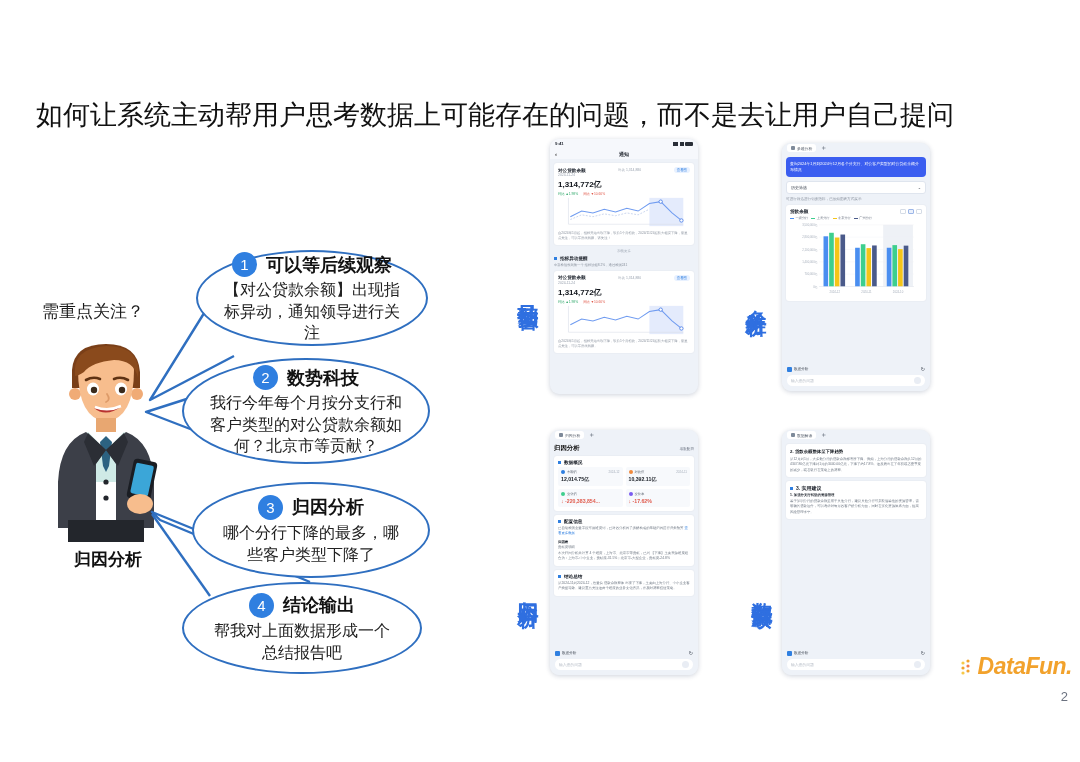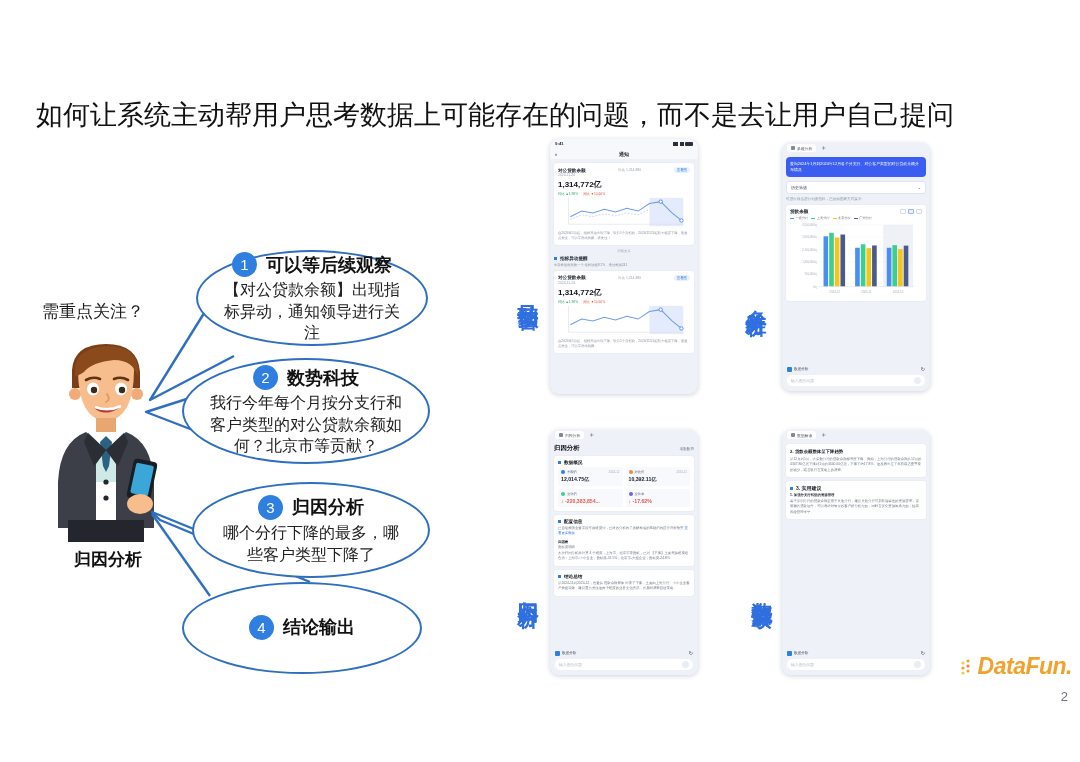--- a/index.html
+++ b/index.html
@@ -315,20 +315,21 @@
       <div class="bubble-title">归因分析</div>
     </div>
     <div class="bubble-body">哪个分行下降的最多，哪些客户类型下降了</div>
   </div>
 
   <div class="bubble" id="bubble4">
     <div class="bubble-head">
       <div class="bubble-num">4</div>
       <div class="bubble-title">结论输出</div>
     </div>
+    <div class="bubble-body">帮我对上面数据形成一个总结报告吧</div>
   </div>
 
   <div class="vlabel" id="vl1">异动预警</div>
   <div class="vlabel" id="vl2">多维分析</div>
   <div class="vlabel" id="vl3">归因分析</div>
   <div class="vlabel" id="vl4">数据解读</div>
 
   <div class="phone" style="left:540px; top:139px; width:148px; height:255px;">
     <div class="ph-statusbar">
       <span>9:41</span>

